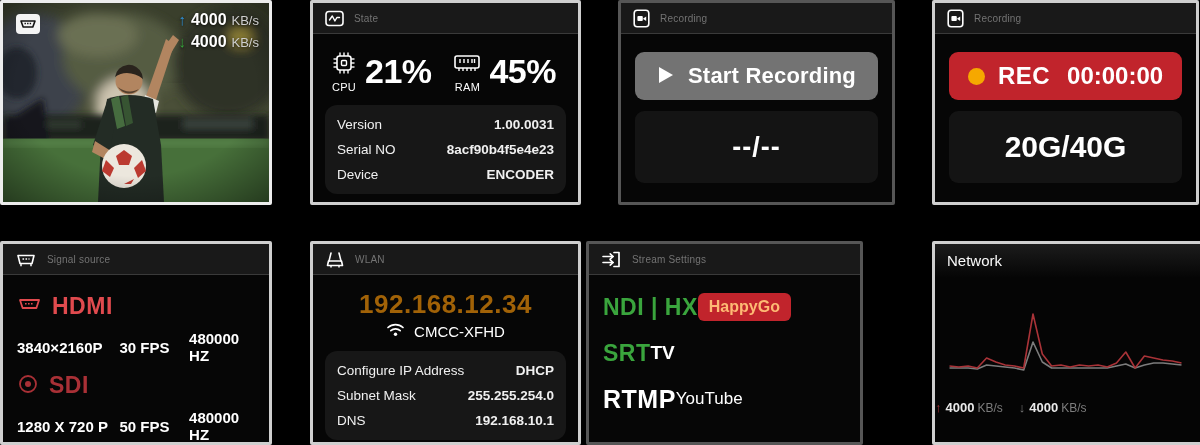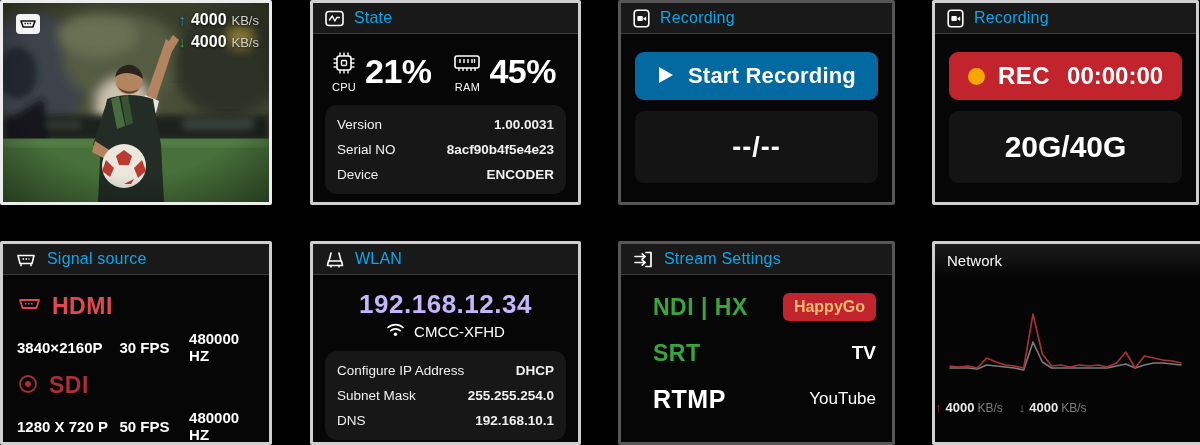--- a/index.html
+++ b/index.html
@@ -16,28 +16,28 @@
   .tile.bezel-dark { border-color:#565656; }
   .tile.bezel-white { border-color:#ededed; }
 
   
   #p1 { left:0;   top:2;   width:272px; height:205px; }
   #p2 { left:310px; top:2; width:271px; height:205px; }
   #p3 { left:618px; top:2; width:277px; height:205px; }
   #p4 { left:932px; top:2; width:267px; height:205px; }
   #p5 { left:0;   top:241px; width:272px; height:204px; }
   #p6 { left:310px; top:241px; width:271px; height:204px; }
-  #p7 { left:618px; top:241px; width:277px; height:204px; }
+  #p7 { left:586px; top:241px; width:277px; height:204px; }
   #p8 { left:932px; top:241px; width:287px; height:204px; }
 
   .hdr {
     height:31px; background:#191919; border-bottom:1px solid #3a3a3a;
     display:flex; align-items:center; gap:10px; padding:0 12px;
   }
-  .hdr-title { color:#0ea5e9; font-size:16px; letter-spacing:.2px; }
+  .hdr-title { color:#737373; font-size:10px; letter-spacing:.2px; }
   .hdr svg { display:block; }
   .body { padding:8px 12px 10px; }
 
   
   .info-box {
     background:#171717; border-radius:12px; padding:7px 12px; margin-top:8px;
   }
   .info-row {
     display:flex; justify-content:space-between; align-items:center;
     height:25px; font-size:13.5px; color:#f0f0f0;
@@ -73,21 +73,21 @@
   .src-name { font-size:23px; font-weight:700; letter-spacing:.5px; }
   .src-specs { display:flex; align-items:center; margin:10px 0 6px 2px; color:#fff; font-size:15px; font-weight:600; }
   .src-specs span:nth-child(1){ width:112px; }
   .src-specs span:nth-child(2){ width:76px; }
 
   
   .wlan-ip { text-align:center; font-size:26px; font-weight:700; margin-top:6px; letter-spacing:.5px; }
   .wlan-ssid { display:flex; align-items:center; justify-content:center; gap:9px; margin-top:2px; color:#fff; font-size:15px; }
 
   
-  .proto-row { display:flex; align-items:center; justify-content:space-between; height:44px; padding:0 4px 0 2px; margin-top:2px;margin-left:18px; }
+  .proto-row { display:flex; align-items:center; height:44px; padding:0 4px 0 2px; margin-top:2px; }
   .proto-name { font-size:23px; font-weight:700; letter-spacing:.5px; }
   .proto-name.white { color:#fff; font-size:25px; }
   .proto-target { color:#fff; font-size:19px; font-weight:600; }
   .proto-target.small { font-size:17px; font-weight:400; }
   .badge { color:#fdba74; font-size:16px; font-weight:600; padding:5px 11px; border-radius:6px; }
 
   
   #p8 { background:#050505; }
   #p8 .net-hdr { padding:8px 12px 0; color:#fafafa; font-size:15px; background:linear-gradient(#1c1c1c,rgba(10,10,10,0)); height:34px; }
   .net-chart-wrap { padding:22px 10px 0; }
@@ -269,21 +269,21 @@
     <span>
       <svg width="17" height="19" viewBox="0 0 17 19">
         <rect x="1.2" y="1.2" width="14.6" height="16.6" rx="3" fill="none" stroke="#fff" stroke-width="1.6"></rect>
         <rect x="4.4" y="7" width="5.4" height="5" rx="1" fill="#fff"></rect>
         <path d="M10.2 9.5 l3 -2 v4.5 l-3 -2 Z" fill="#fff"></path>
       </svg>
     </span>
     <span class="hdr-title">Recording</span>
   </div>
   <div class="body">
-    <button class="rec-btn" style="background:#0369a1">
+    <button class="rec-btn" style="background:#737373">
       <span>
         <svg width="18" height="20" viewBox="0 0 18 20">
             <path d="M2 2 L16 10 L2 18 Z" fill="#fff"></path>
           </svg>
       </span>
       <span class="btn-label">Start Recording</span>
     </button>
     <div class="storage-box">
       <span class="big">--/--</span>
     </div>
@@ -368,21 +368,21 @@
         <path d="M4 11 L6 3" stroke="#fff" stroke-width="1.6" stroke-linecap="round" fill="none"></path>
         <path d="M16 11 L14 3" stroke="#fff" stroke-width="1.6" stroke-linecap="round" fill="none"></path>
         <path d="M3.5 11 h13 l1 4.5 h-15 Z" fill="none" stroke="#fff" stroke-width="1.6" stroke-linejoin="round"></path>
         <line x1="6" y1="15.5" x2="6" y2="17.5" stroke="#fff" stroke-width="1.5"></line>
         <line x1="14" y1="15.5" x2="14" y2="17.5" stroke="#fff" stroke-width="1.5"></line>
       </svg>
     </span>
     <span class="hdr-title">WLAN</span>
   </div>
   <div class="body">
-    <div class="wlan-ip" style="color:#c4b5fd">192.168.12.34</div>
+    <div class="wlan-ip" style="color:#a16207">192.168.12.34</div>
     <div class="wlan-ssid">
       <span>
         <svg width="19" height="15" viewBox="0 0 19 15">
           <path d="M2 5.5 a11 11 0 0 1 15 0" fill="none" stroke="#fff" stroke-width="1.7" stroke-linecap="round"></path>
           <path d="M4.8 8.6 a7 7 0 0 1 9.4 0" fill="none" stroke="#fff" stroke-width="1.7" stroke-linecap="round"></path>
           <circle cx="9.5" cy="12.2" r="1.7" fill="#fff"></circle>
         </svg>
       </span>
       <span>CMCC-XFHD</span>
     </div>

